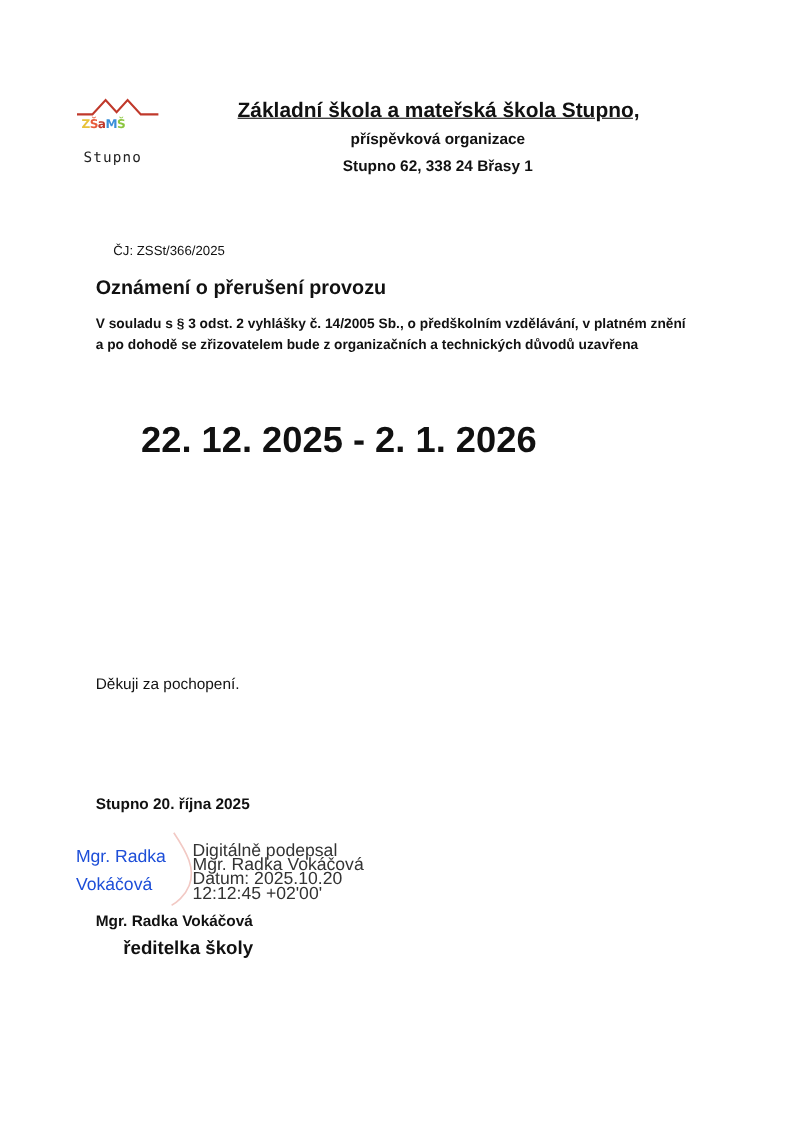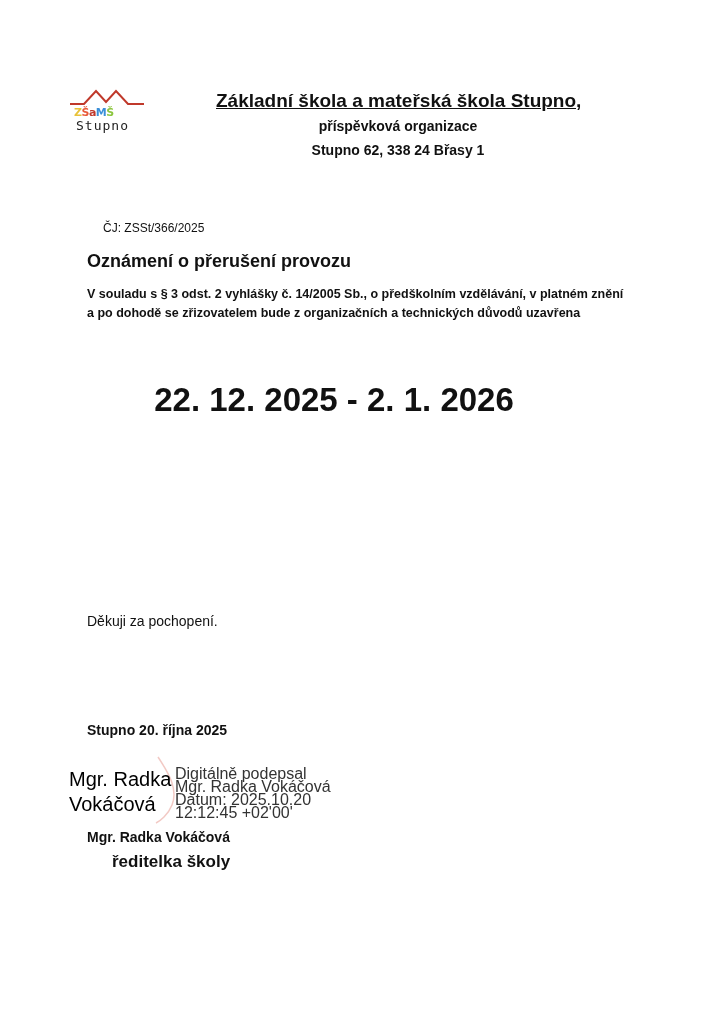--- a/index.html
+++ b/index.html
@@ -2,33 +2,33 @@
 <html><head>
 <meta charset="utf-8">
 <style>
   html, body { margin: 0; padding: 0; background: #ffffff; }
   body { width: 724px; height: 1024px; position: relative; overflow: hidden;
          font-family: "Liberation Sans", "DejaVu Sans", sans-serif; color: #111; }
   .abs { position: absolute; }
   .logo { left: 68px; top: 86px; width: 82px; height: 66px; }
   .logo-letters { position: absolute; left: 6px; top: 20px; font-family: "DejaVu Sans", sans-serif;
                   font-size: 11px; font-weight: bold; letter-spacing: -0.5px; }
-  .logo-stupno { position: absolute; left: 8px; top: 32px; font-family: "DejaVu Sans Mono", monospace;
+  .logo-stupno { position: absolute; left: 8px; top: 50px; font-family: "DejaVu Sans Mono", monospace;
                  font-size: 13px; color: #222; letter-spacing: 1px; }
   .org-title { left: 216px; top: 90px; font-size: 19px; font-weight: bold; text-decoration: underline;
                white-space: nowrap; }
   .org-sub { left: 0; width: 800px; text-align: center; font-size: 14px; font-weight: bold; white-space: nowrap; }
   .cj { left: 87px; top: 221px; font-size: 12px; margin-left: 16px; }
   .heading { left: 87px; top: 251px; font-size: 18px; font-weight: bold; }
   .para { left: 87px; top: 285px; width: 570px; font-size: 12.5px; font-weight: bold; line-height: 19px; }
   .para div { white-space: nowrap; }
-  .dates { left: 0; width: 616px; top: 381px; text-align: center; font-size: 33px; font-weight: bold; margin-left: 26px; }
+  .dates { left: 0; width: 616px; top: 381px; text-align: center; font-size: 33px; font-weight: bold; }
   .thanks { left: 87px; top: 613px; font-size: 14px; }
   .place-date { left: 87px; top: 722px; font-size: 14px; font-weight: bold; }
-  .sig-name { left: 69px; top: 767px; font-size: 20px; line-height: 25px; color: #000000; }
+  .sig-name { left: 69px; top: 767px; font-size: 16px; line-height: 25px; color: #1d4ed8; }
   .sig-details { left: 175px; top: 767px; font-size: 16px; line-height: 13px; color: #333; }
   .sig-mark { left: 150px; top: 755px; }
   .signer { left: 87px; top: 829px; font-size: 14px; font-weight: bold; }
   .role { left: 112px; top: 852px; font-size: 17px; font-weight: bold; }
 </style>
 </head>
 <body>
 
 <div class="abs logo">
   <svg width="82" height="22" viewBox="0 0 82 22">

